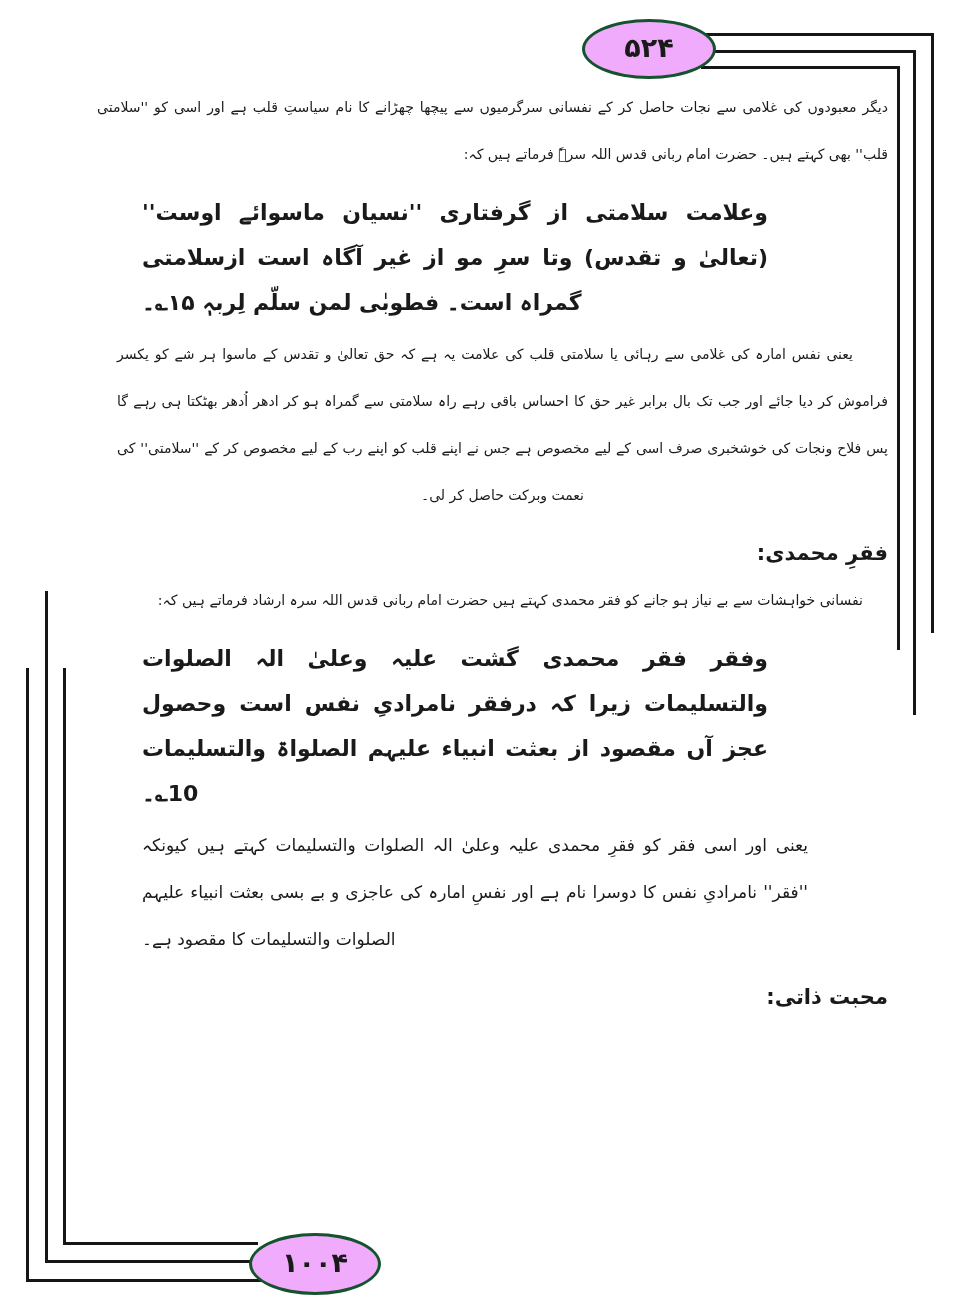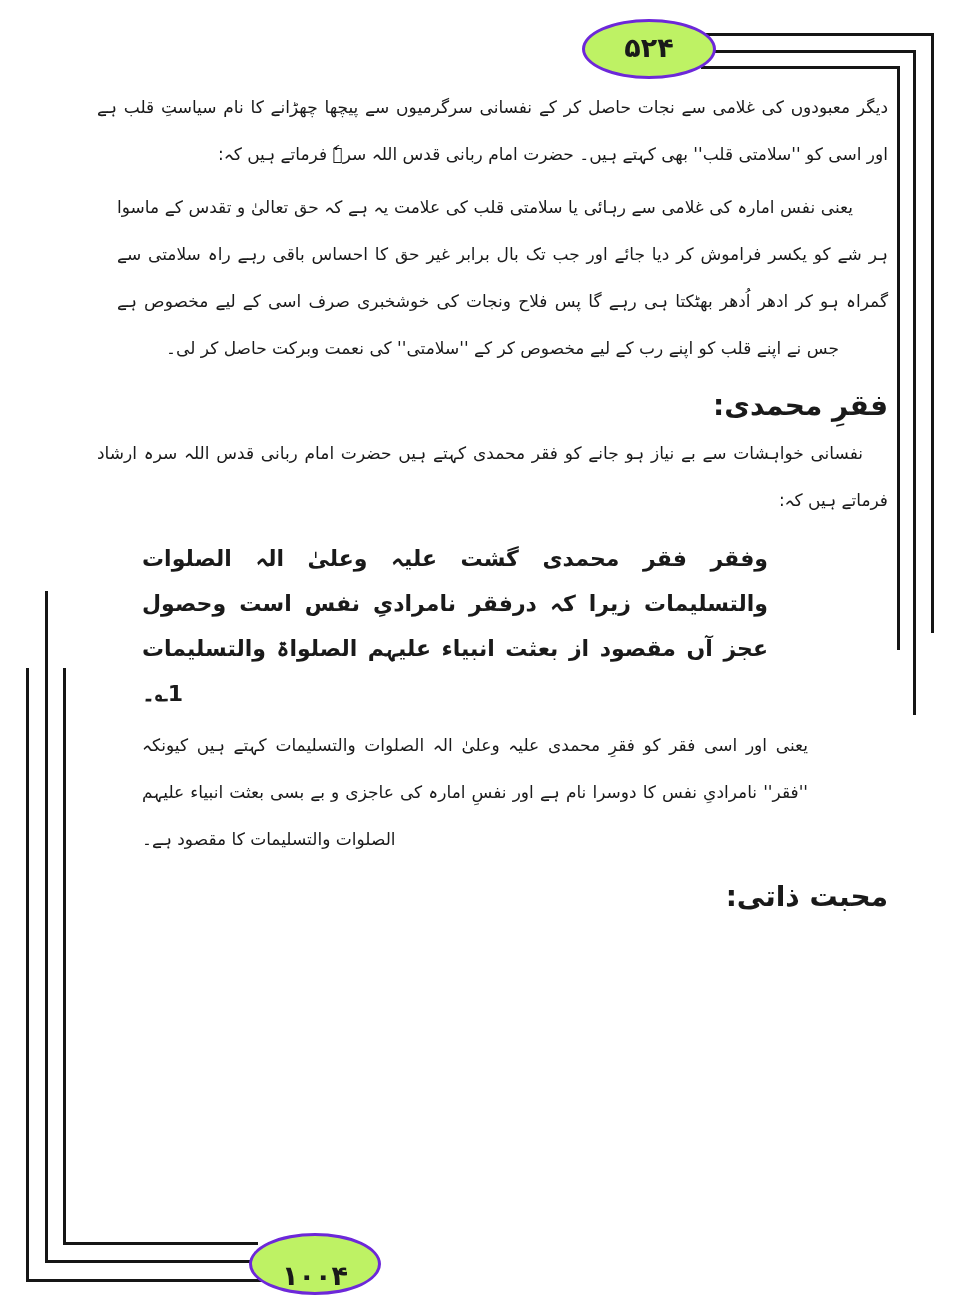--- a/index.html
+++ b/index.html
@@ -18,49 +18,49 @@
   
   .rule {
     position: absolute;
     background: #161616;
     z-index: 1;
   }
   
   .cartouche {
     position: absolute;
     z-index: 2;
-    background: #bef264;
-    border: 3px solid #6d28d9;
+    background: #f0abfc;
+    border: 3px solid #14532d;
     border-radius: 50%;
     display: flex;
     align-items: center;
     justify-content: center;
   }
   .cartouche span {
     font-size: 27px;
     font-weight: bold;
     letter-spacing: 3px;
     direction: rtl;
     line-height: 1;
     padding-bottom: 3px;
   }
   #header-cartouche { left: 582px; top: 19px;  width: 128px; height: 54px; }
-  #footer-cartouche { left: 249px; top: 1233px; width: 126px; height: 56px; align-items: flex-end; }
+  #footer-cartouche { left: 249px; top: 1233px; width: 126px; height: 56px; }
   
   .text-column {
     position: absolute;
     left: 97px;
     right: 72px;
     top: 84px;
     z-index: 3;
     direction: rtl;
   }
   .para {
     margin: 0;
-    font-size: 17px;
+    font-size: 14px;
     line-height: 47px;
     text-align: justify;
     text-align-last: auto;
   }
   .para.last-center  { text-align-last: center; }
   .quote {
     margin: 12px 120px 0 45px;
     font-size: 22px;
     font-weight: bold;
     line-height: 45px;
@@ -69,21 +69,21 @@
   }
   .translation {
     margin: 6px 80px 0 45px;
     font-size: 17px;
     line-height: 47px;
     text-align: justify;
     text-align-last: left;
   }
   .heading {
     margin: 10px 0 0 0;
-    font-size: 28px;
+    font-size: 21px;
     font-weight: bold;
     line-height: 48px;
     text-align: right;
   }
   .indent-sm { text-indent: 25px; }
   .indent-md { text-indent: 35px; }
   .mt-sm { margin-top: 6px; margin-left: 20px; }
 </style>
 </head>
 <body>
@@ -106,27 +106,28 @@
   <span>۵۲۴</span>
 </div>
 <div id="footer-cartouche" class="cartouche">
   <span>۱۰۰۴</span>
 </div>
 
 <div class="text-column">
 
   <p class="para">دیگر معبودوں کی غلامی سے نجات حاصل کر کے نفسانی سرگرمیوں سے پیچھا چھڑانے کا نام سیاستِ قلب ہے اور اسی کو ''سلامتی قلب'' بھی کہتے ہیں۔ حضرت امام ربانی قدس اللہ سرہٗ فرماتے ہیں کہ:</p>
 
+  <p class="quote">وعلامت سلامتی از گرفتاری ''نسیان ماسوائے اوست'' (تعالیٰ و تقدس) وتا سرِ مو از غیر آگاہ است ازسلامتی گمراہ است۔ فطوبٰی لمن سلّم لِربہٖ ۱۵؎۔</p>
 
   <p class="para last-center indent-md mt-sm">یعنی نفس امارہ کی غلامی سے رہائی یا سلامتی قلب کی علامت یہ ہے کہ حق تعالیٰ و تقدس کے ماسوا ہر شے کو یکسر فراموش کر دیا جائے اور جب تک بال برابر غیر حق کا احساس باقی رہے راہ سلامتی سے گمراہ ہو کر ادھر اُدھر بھٹکتا ہی رہے گا پس فلاح ونجات کی خوشخبری صرف اسی کے لیے مخصوص ہے جس نے اپنے قلب کو اپنے رب کے لیے مخصوص کر کے ''سلامتی'' کی نعمت وبرکت حاصل کر لی۔</p>
 
   <h2 class="heading">فقرِ محمدی:</h2>
 
   <p class="para indent-sm">نفسانی خواہشات سے بے نیاز ہو جانے کو فقر محمدی کہتے ہیں حضرت امام ربانی قدس اللہ سرہ ارشاد فرماتے ہیں کہ:</p>
 
-  <p class="quote">وفقر فقر محمدی گشت علیہ وعلیٰ الہ الصلوات والتسلیمات زیرا کہ درفقر نامرادیِ نفس است وحصول عجز آں مقصود از بعثت انبیاء علیہم الصلواۃ والتسلیمات 1؎۔</p>
+  <p class="quote">وفقر فقر محمدی گشت علیہ وعلیٰ الہ الصلوات والتسلیمات زیرا کہ درفقر نامرادیِ نفس است وحصول عجز آں مقصود از بعثت انبیاء علیہم الصلواۃ والتسلیمات 10؎۔</p>
 
   <p class="translation">یعنی اور اسی فقر کو فقرِ محمدی علیہ وعلیٰ الہ الصلوات والتسلیمات کہتے ہیں کیونکہ ''فقر'' نامرادیِ نفس کا دوسرا نام ہے اور نفسِ امارہ کی عاجزی و بے بسی بعثت انبیاء علیہم الصلوات والتسلیمات کا مقصود ہے۔</p>
 
 
   <h2 class="heading">محبت ذاتی:</h2>
 
 </div>
 
 </body></html>

